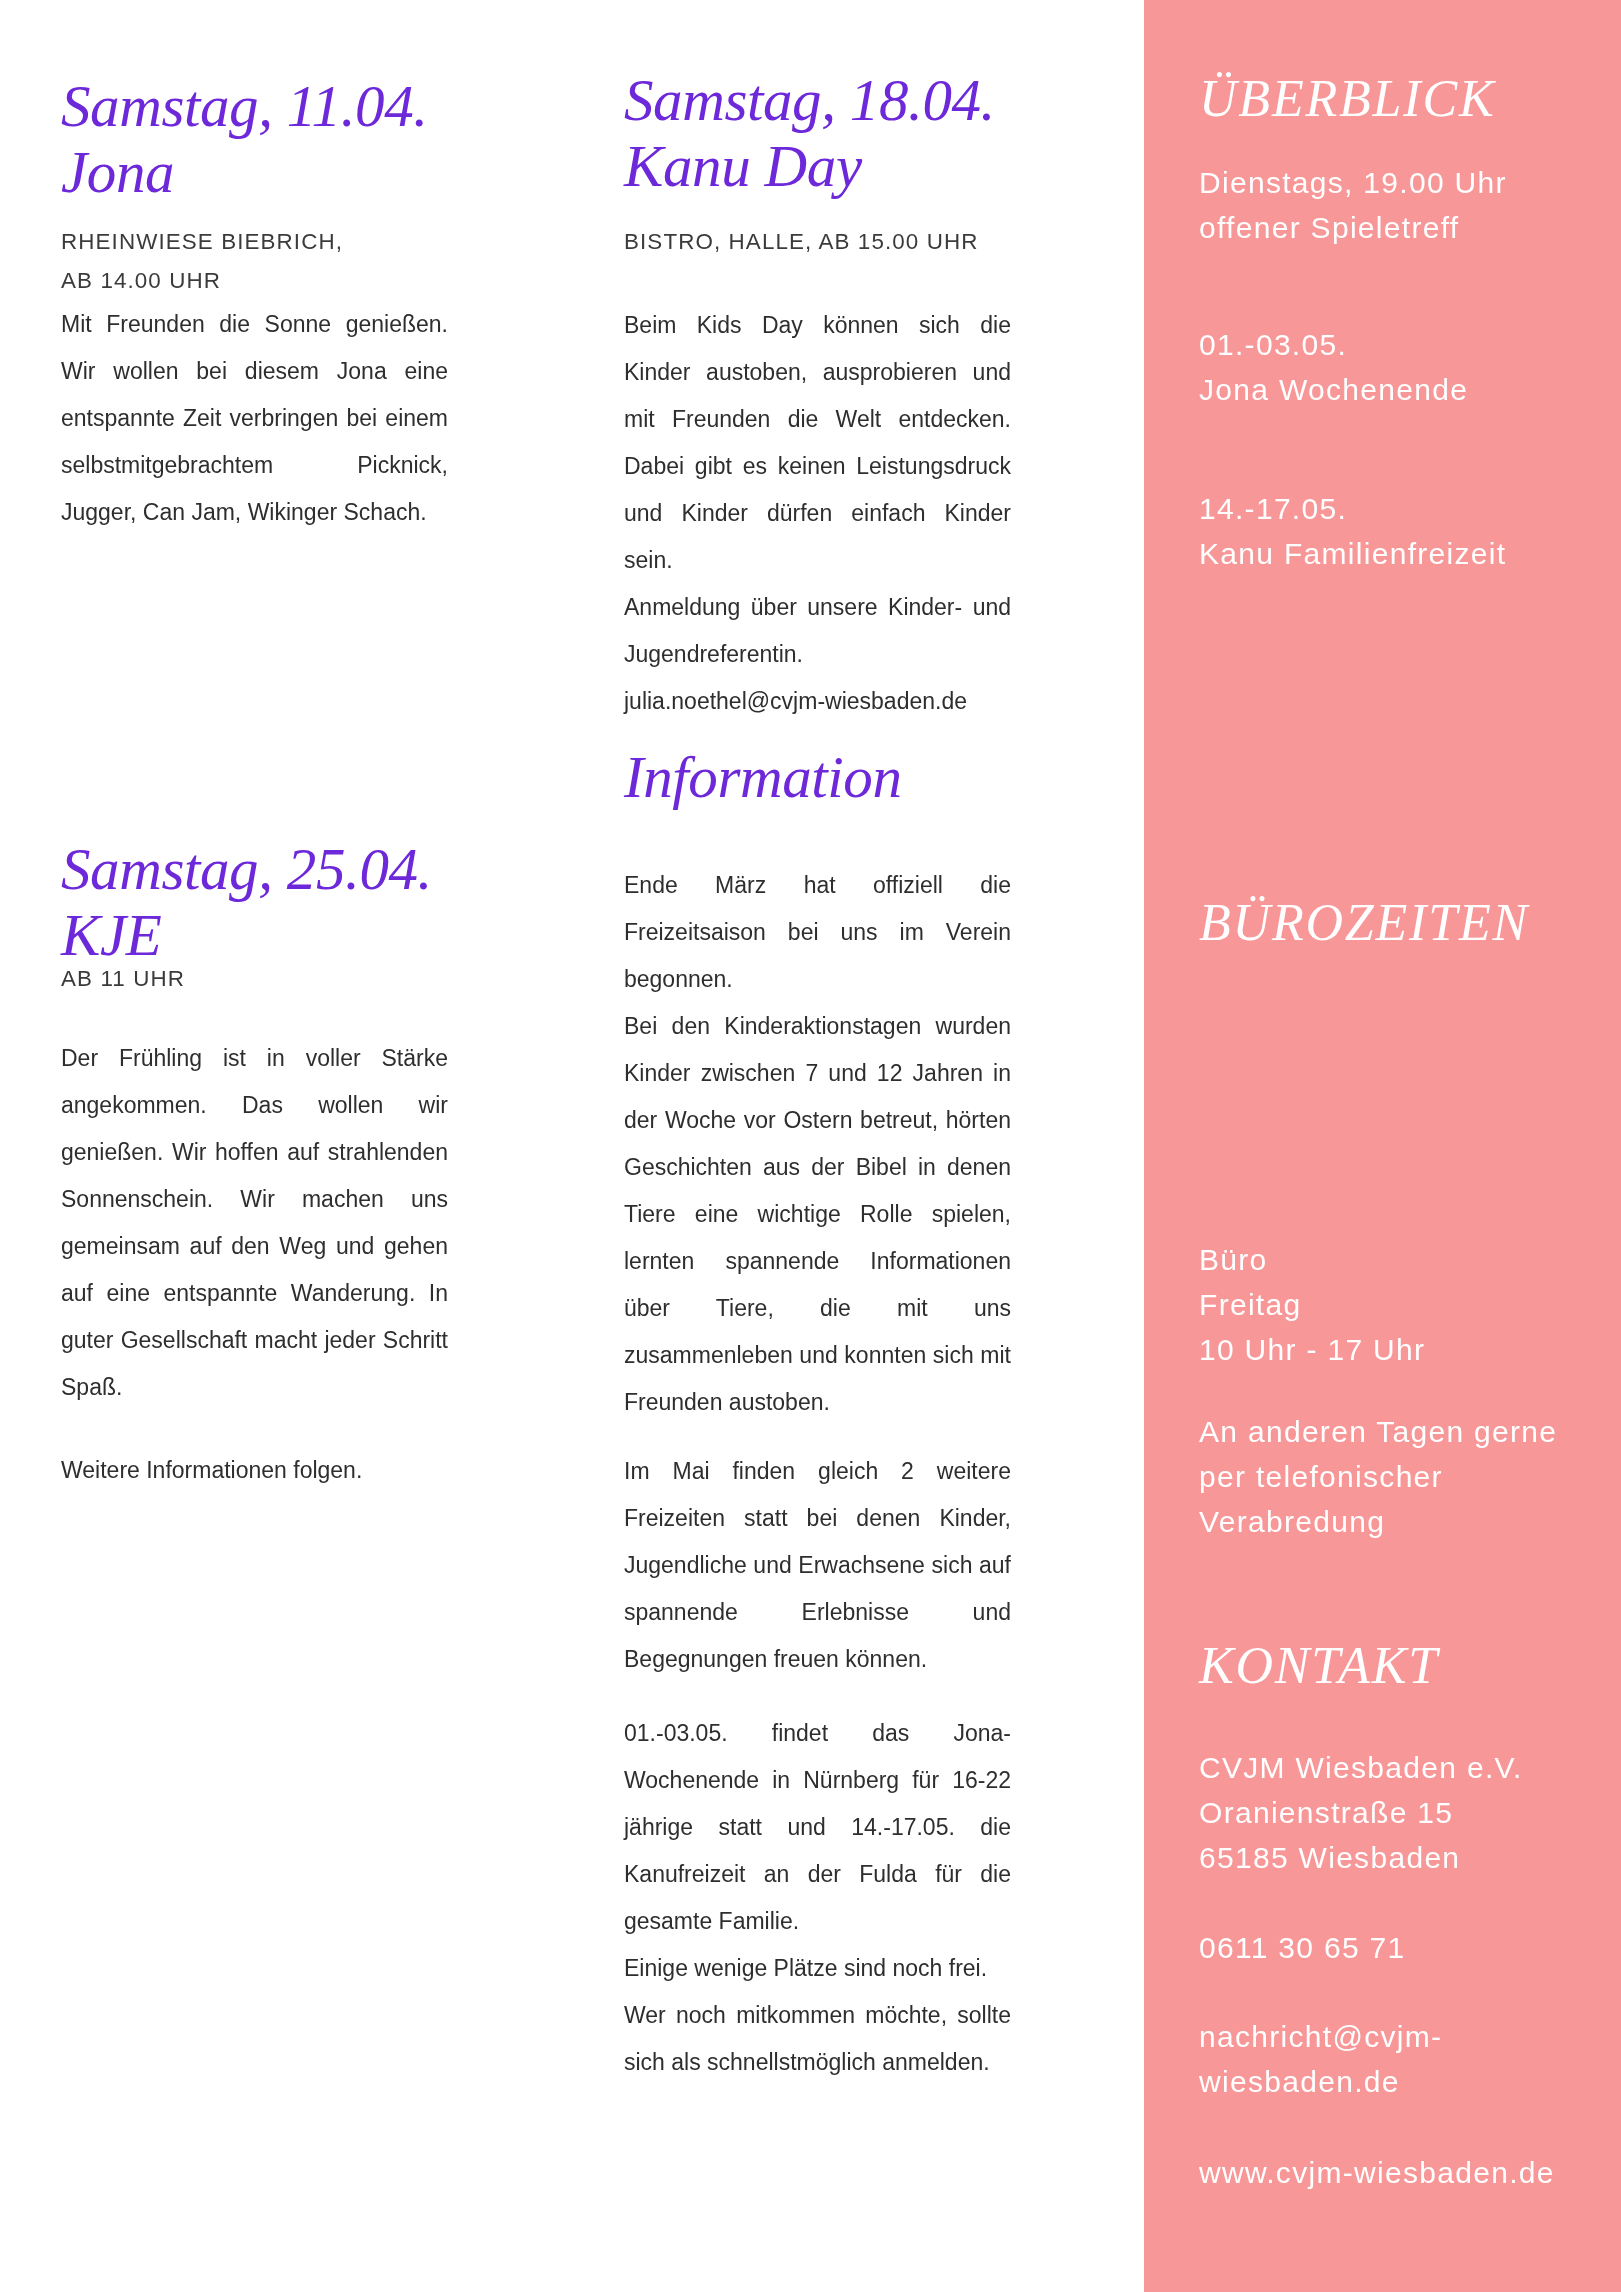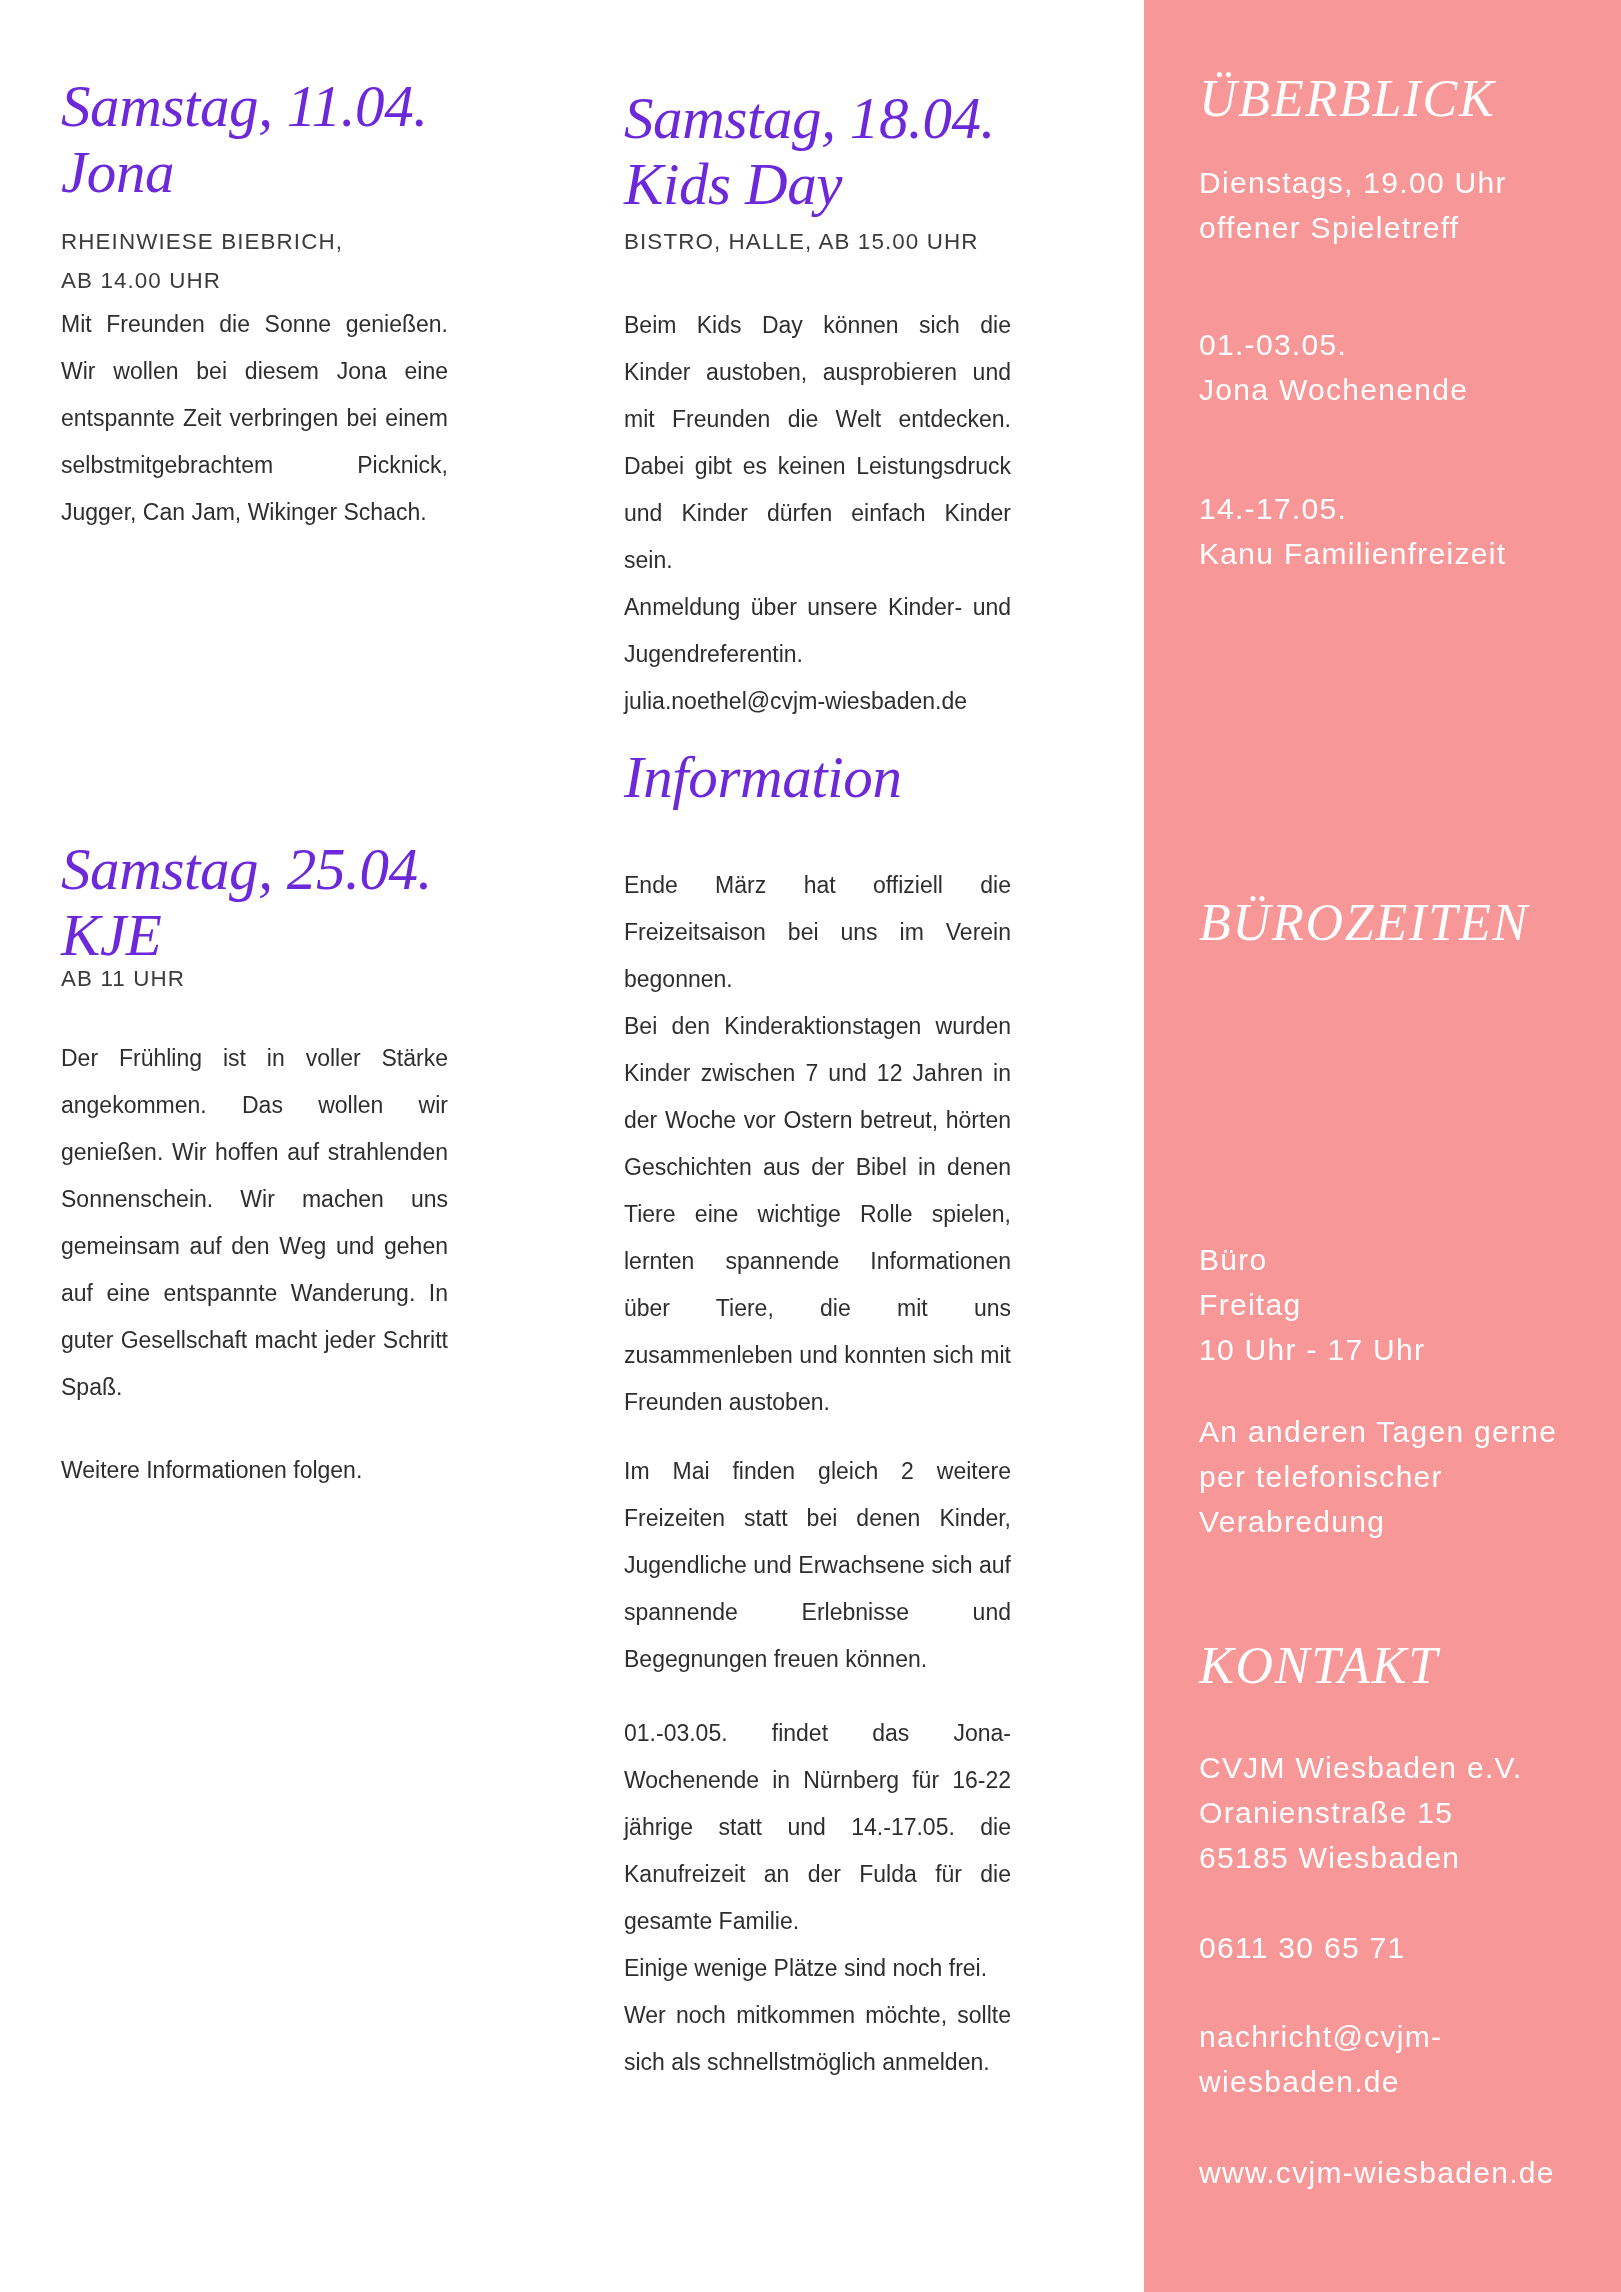--- a/index.html
+++ b/index.html
@@ -81,21 +81,21 @@
   
   .lt-title1 { top: 73px; }
   .lt-meta1  { top: 222px; }
   .lt-body1  { top: 301px; }
   .lt-title2 { top: 836px; }
   .lt-meta2  { top: 959px; }
   .lt-body2  { top: 1035px; }
   .lt-note   { top: 1447px; }
 
   
-  .md-title1 { top: 85px; font-style: italic; }
+  .md-title1 { top: 67px; font-style: italic; }
   .md-meta1  { top: 222px; }
   .md-body1  { top: 302px; }
   .md-title2 { top: 744px; }
   .md-body2  { top: 862px; }
 
   
   .sb-t1 { top: 70px; }
   .sb-g1 { top: 160px; }
   .sb-g2 { top: 322px; }
   .sb-g3 { top: 486px; }
@@ -146,21 +146,21 @@
     <div class="body-text block lt-note">
       <p class="plain">Weitere Informationen folgen.</p>
     </div>
 
   </section>
 
   <section class="col col-mid">
 
     <h1 class="script-title block md-title1">
       <span class="tl">Samstag, 18.04.</span>
-      <span class="tl">Kids Day</span>
+      <span class="tl">Kanu Day</span>
     </h1>
 
     <div class="meta block md-meta1">
       <div>BISTRO, HALLE, AB 15.00 UHR</div>
     </div>
 
     <div class="body-text block md-body1">
       <p>Beim Kids Day können sich die Kinder austoben, ausprobieren und mit Freunden die Welt entdecken. Dabei gibt es keinen Leistungsdruck und Kinder dürfen einfach Kinder sein.</p>
       <p>Anmeldung über unsere Kinder- und Jugendreferentin.</p>
       <p class="plain"><a class="as-text" href="#">julia.noethel@cvjm-wiesbaden.de</a></p>

